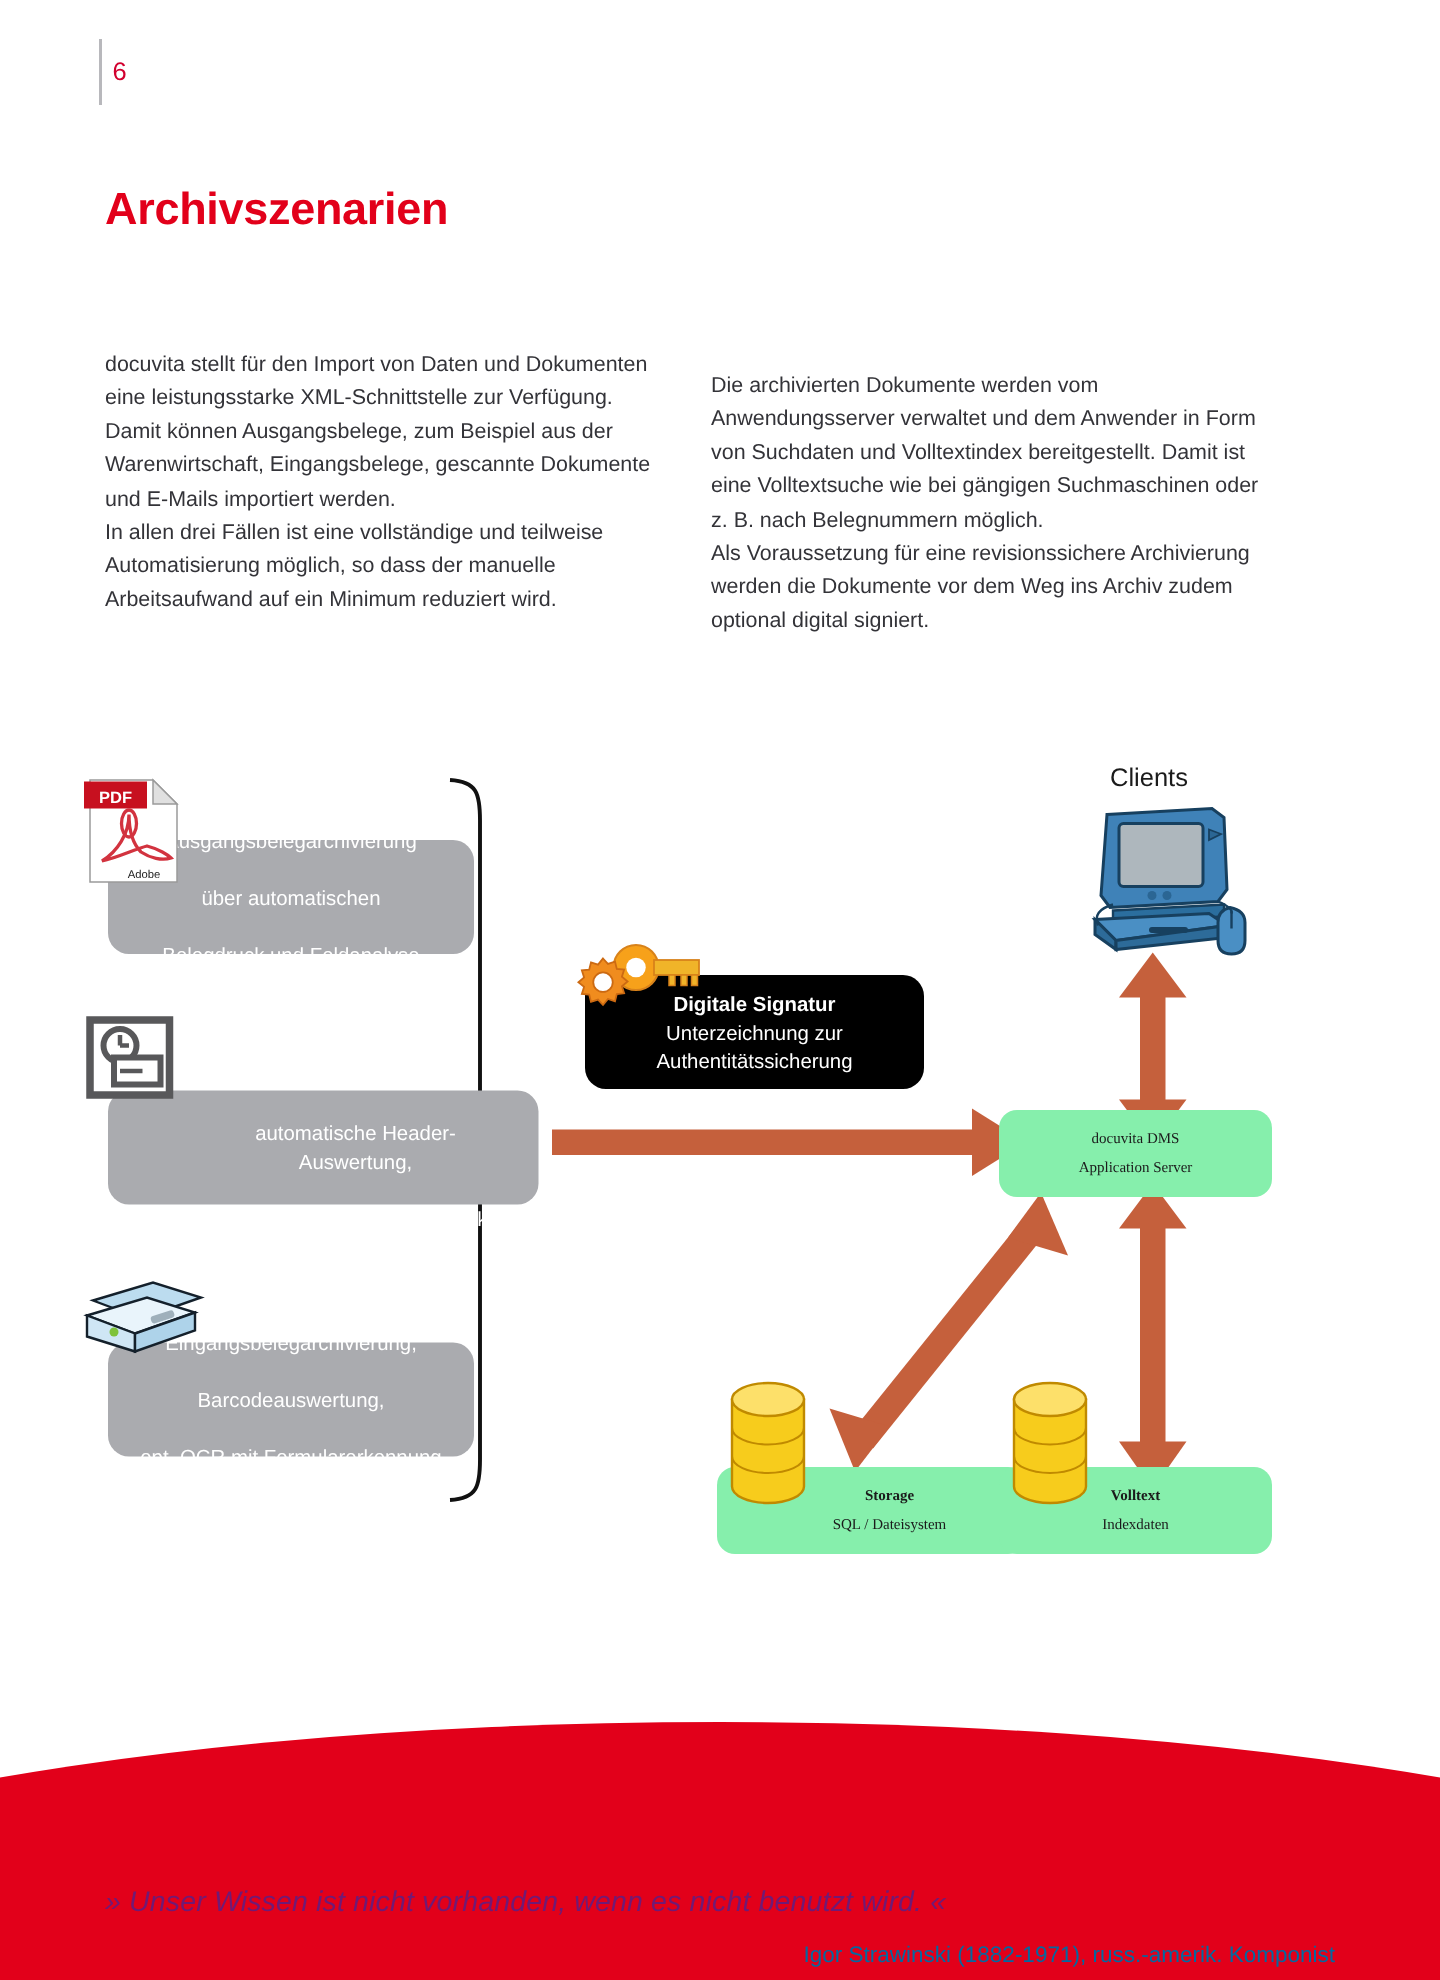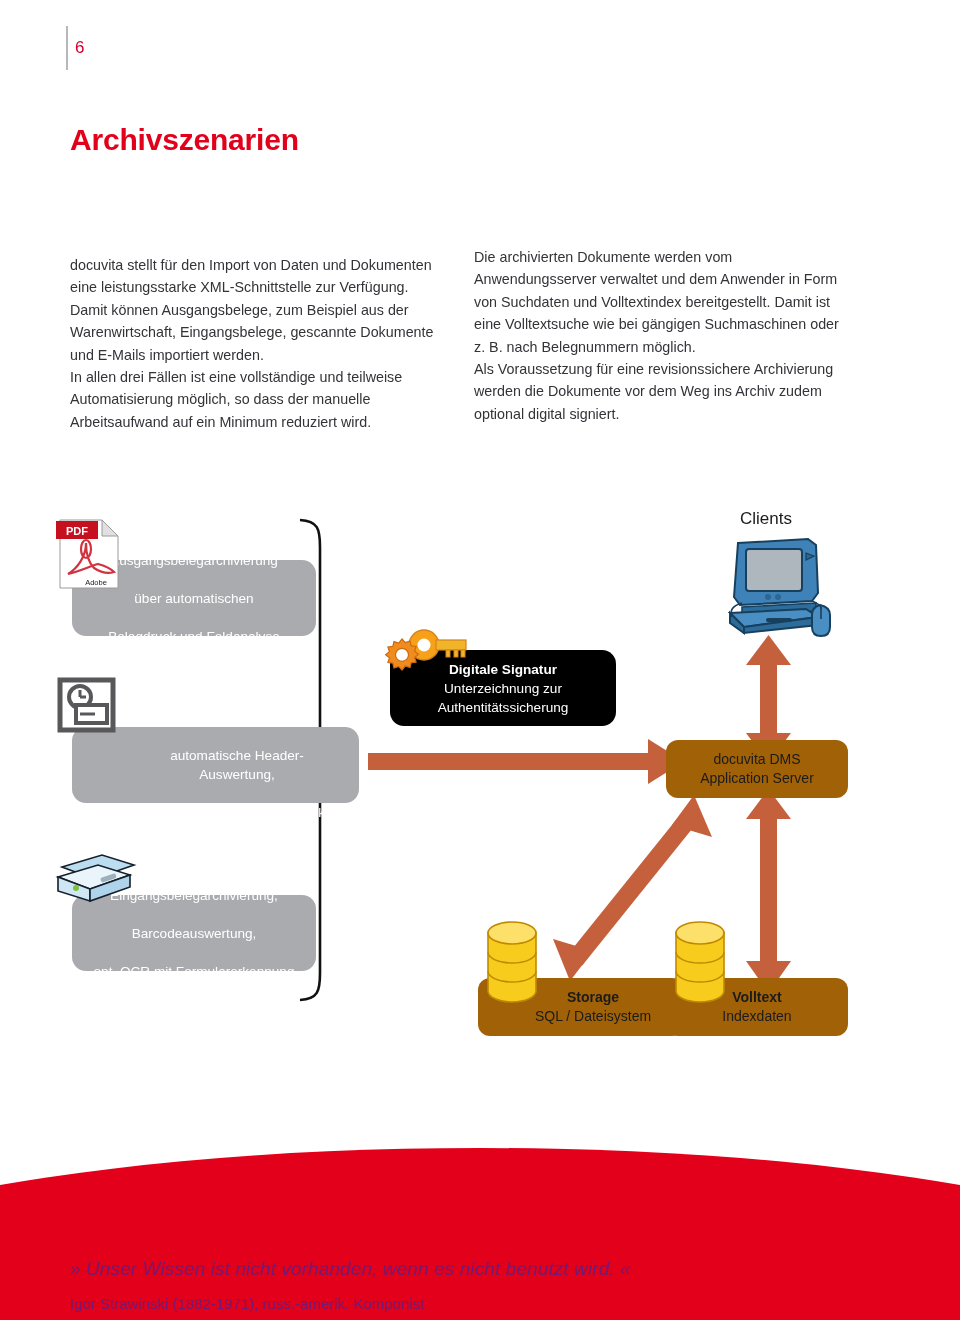--- a/index.html
+++ b/index.html
@@ -13,63 +13,63 @@
   .page{position:absolute;inset:0;overflow:hidden;}
 
   
   .page-rule{position:absolute;left:66px;top:26px;width:2px;height:44px;background:#b8b8bc;}
   .page-num{position:absolute;left:75px;top:38px;font-size:17px;color:#d2002e;letter-spacing:.2px;}
   .title{position:absolute;left:70px;top:123px;font-size:30px;font-weight:bold;color:#e2001a;letter-spacing:-.2px;}
 
   
   .col{position:absolute;font-size:14.3px;line-height:22.4px;color:#333338;}
   .col p{margin:0;}
-  .col-left{left:70px;top:254px;width:374px;}
+  .col-left{left:70px;top:232px;width:374px;}
   .col-right{left:474px;top:246px;width:378px;}
 
   
   .diagram{position:absolute;left:0;top:495px;width:960px;height:560px;}
 
   .graybox{
     position:absolute;background:#aaabaf;border-radius:14px;
     color:#ffffff;font-size:13.6px;line-height:19px;text-align:center;
     display:flex;align-items:center;justify-content:center;
   }
   .graybox span{display:block;padding:0 10px;}
 
   .bluebox{
     position:absolute;background:#000000;border-radius:14px;
     color:#ffffff;font-size:13.6px;line-height:19px;text-align:center;
     display:flex;align-items:center;justify-content:center;
   }
   .bluebox .b1{font-weight:bold;}
 
   .litebox{
-    position:absolute;background:#a16207;border-radius:12px;
-    color:#1b1b1b;font-size:14px;line-height:19px;text-align:center;
-    display:flex;align-items:center;justify-content:center;
+    position:absolute;background:#86efac;border-radius:12px;
+    color:#1b1b1b;font-size:10px;line-height:19px;text-align:center;
+    display:flex;align-items:center;justify-content:center;font-family:Liberation Serif, serif;
   }
   .litebox .b1{font-weight:bold;}
 
   .clients-label{position:absolute;font-size:17px;color:#1b1b1b;}
 
   
   .red-arc{
     position:absolute;left:-300px;top:1148px;
     width:1560px;height:460px;
     background:#e2001a;border-radius:50% 50% 0 0 / 38% 38% 0 0;
   }
   .red-band{position:absolute;left:0;top:1250px;width:960px;height:70px;background:#e2001a;}
   .quote{
     position:absolute;left:70px;top:1258px;width:820px;
     font-size:19px;font-style:italic;color:#701a75;letter-spacing:.1px;
   }
   .quote-src{
-    position:absolute;left:70px;top:1295px;width:820px;
-    font-size:15px;color:#701a75;
+    position:absolute;left:70px;top:1295px;width:820px;text-align:right;
+    font-size:15px;color:#0369a1;
   }
   svg{display:block;overflow:visible;}
 </style>
 </head>
 <body>
 
 <div class="page">
 
   <div class="page-rule"></div>
   <div class="page-num">6</div>

